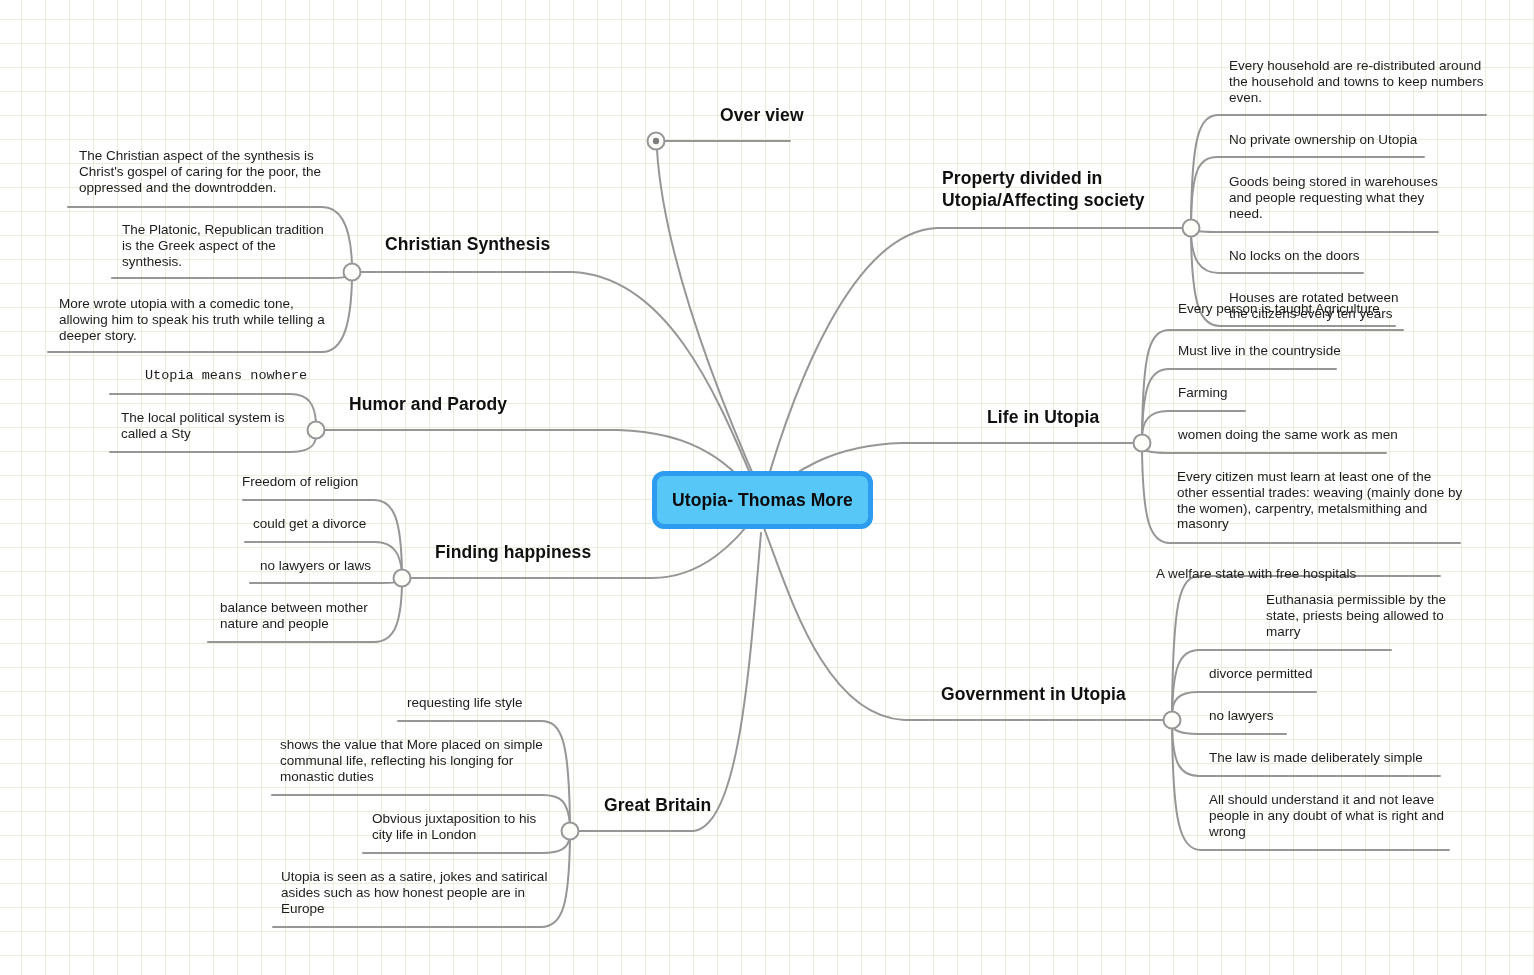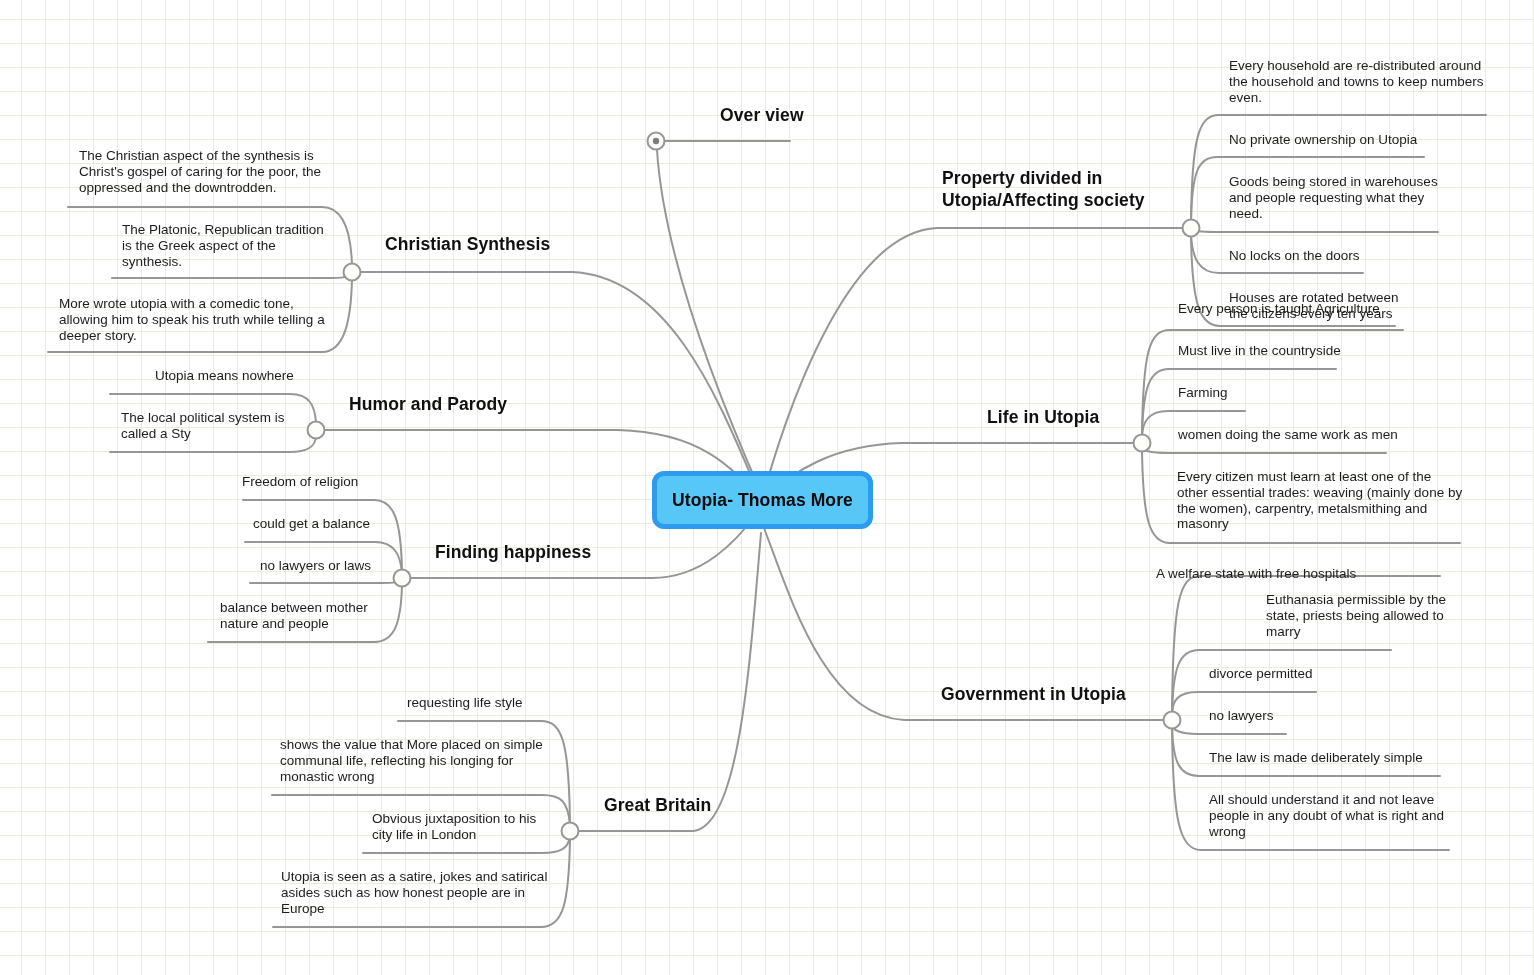--- a/index.html
+++ b/index.html
@@ -129,34 +129,34 @@
   <div class="node-text" style="left:79px;top:148px;">The Christian aspect of the synthesis is
 Christ's gospel of caring for the poor, the
 oppressed and the downtrodden.</div>
   <div class="node-text" style="left:122px;top:222px;">The Platonic, Republican tradition
 is the Greek aspect of the
 synthesis.</div>
   <div class="node-text" style="left:59px;top:296px;">More wrote utopia with a comedic tone,
 allowing him to speak his truth while telling a
 deeper story.</div>
 
-  <div class="node-text" style="left:155px;top:368px;">Utopia means nowhere</div>
+  <div class="node-text" style="left:145px;top:368px;font-family:Liberation Mono, monospace;">Utopia means nowhere</div>
   <div class="node-text" style="left:121px;top:410px;">The local political system is
 called a Sty</div>
 
   <div class="node-text" style="left:242px;top:474px;">Freedom of religion</div>
-  <div class="node-text" style="left:253px;top:516px;">could get a balance</div>
+  <div class="node-text" style="left:253px;top:516px;">could get a divorce</div>
   <div class="node-text" style="left:260px;top:558px;">no lawyers or laws</div>
   <div class="node-text" style="left:220px;top:600px;">balance between mother
 nature and people</div>
 
   <div class="node-text" style="left:407px;top:695px;">requesting life style</div>
   <div class="node-text" style="left:280px;top:737px;">shows the value that More placed on simple
 communal life, reflecting his longing for
-monastic wrong</div>
+monastic duties</div>
   <div class="node-text" style="left:372px;top:811px;">Obvious juxtaposition to his
 city life in London</div>
   <div class="node-text" style="left:281px;top:869px;">Utopia is seen as a satire, jokes and satirical
 asides such as how honest  people are in
 Europe</div>
 
   <div class="node-text" style="left:1229px;top:58px;">Every household are re-distributed around
 the household and towns to keep numbers
 even.</div>
   <div class="node-text" style="left:1229px;top:132px;">No private ownership on Utopia</div>

